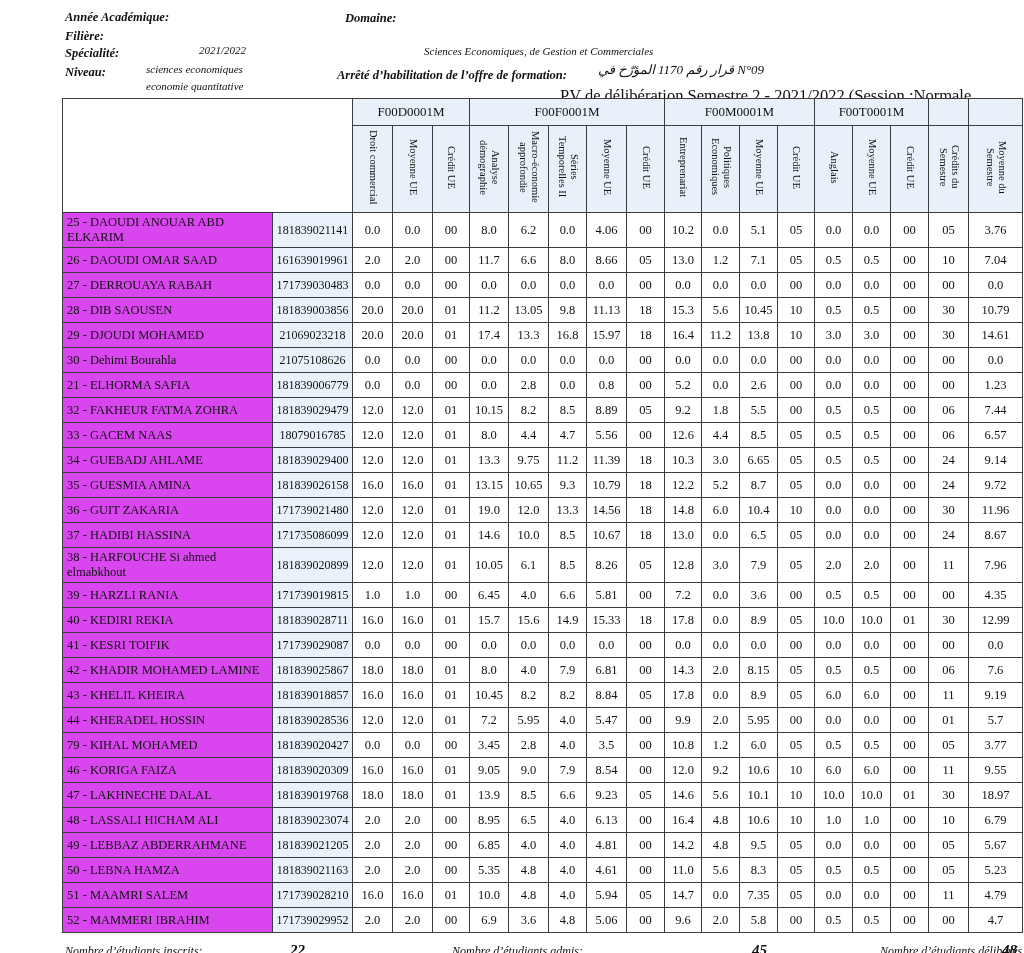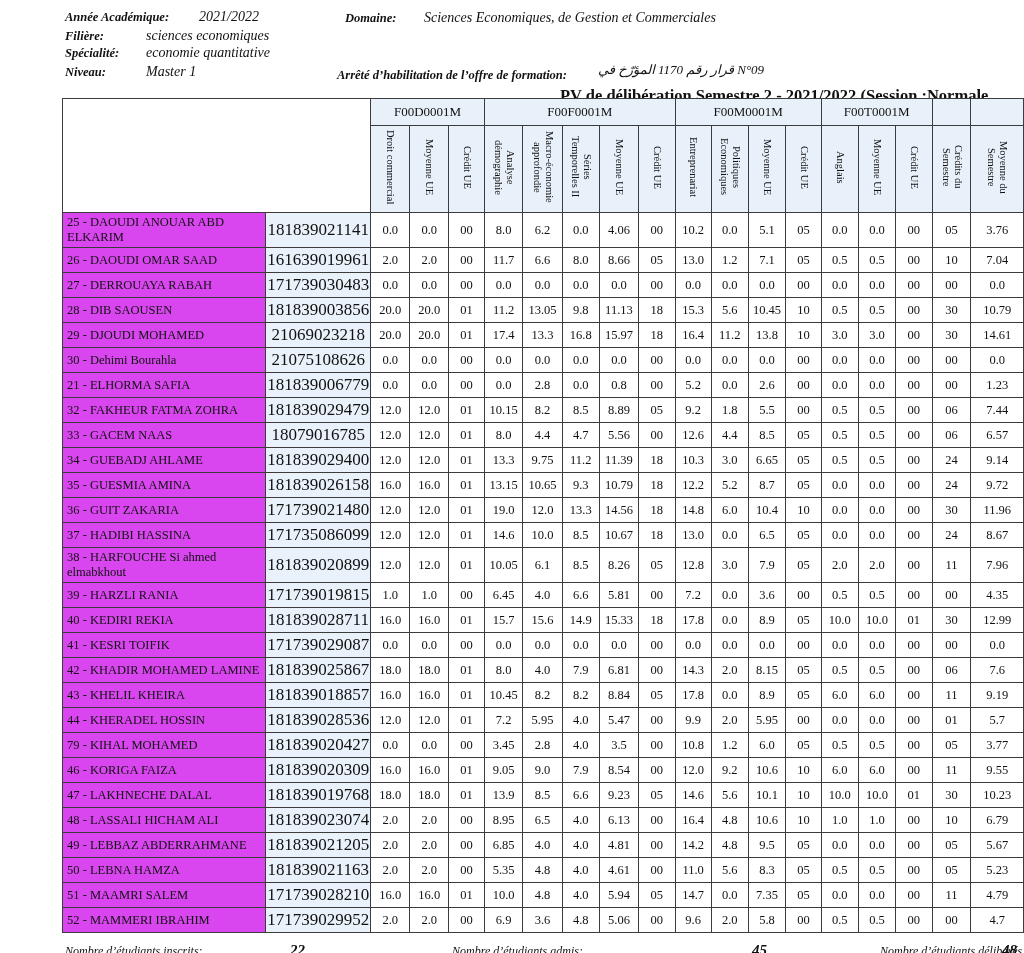--- a/index.html
+++ b/index.html
@@ -4,25 +4,25 @@
 <style>
   html,body { margin:0; padding:0; }
   body {
     width:1024px; height:953px; position:relative; overflow:hidden;
     background:#ffffff;
     font-family:"Liberation Serif","DejaVu Serif",serif;
     color:#111;
   }
   .abs { position:absolute; white-space:nowrap;font-style:italic; }
   .lbl { font-weight:bold; font-size:12.5px; }
-  .val { font-size:14px; }
+  .val { font-size:11px;margin-top:35px; }
   .arabic { font-size:13px; }
   .title {
     position:absolute; top:86px; left:560px; width:464px;
-    font-weight:bold; font-size:16.5px; white-space:nowrap; overflow:hidden;
+    font-weight:normal; font-size:16.5px; white-space:nowrap; overflow:hidden;
   }
 
   table.pv {
     position:absolute; top:98px; left:62px;
     border-collapse:collapse; table-layout:fixed;
     font-family:"Liberation Serif","DejaVu Serif",serif;
   }
   table.pv td { border:1px solid #3c3c3c; overflow:hidden; }
   td.corner { border:none; background:#fff; }
   td.mod {
@@ -37,21 +37,21 @@
     writing-mode:vertical-rl; text-orientation:mixed;
     display:inline-block; max-height:78px;
     font-size:10.5px; line-height:1.15;
   }
   tbody tr { height:25px; }
   td.name {
     font-weight:normal; font-size:12.5px; padding:2px 3px 2px 4px;
     line-height:1.2; background:#d946ef;
   }
   td.matric {
-    text-align:center; font-size:17px; background:#e9f2fa;
+    text-align:center; font-size:12px; background:#e9f2fa;
   }
   td.gval { text-align:center; font-size:12.5px; background:#fff; }
 
   .footer-label { font-size:12px; }
   .footer-value { font-weight:bold; font-size:15px; }
 </style>
 </head>
 <body>
 
 <div>
@@ -599,21 +599,21 @@
         <td class="gval">9.23</td>
         <td class="gval">05</td>
         <td class="gval">14.6</td>
         <td class="gval">5.6</td>
         <td class="gval">10.1</td>
         <td class="gval">10</td>
         <td class="gval">10.0</td>
         <td class="gval">10.0</td>
         <td class="gval">01</td>
         <td class="gval">30</td>
-        <td class="gval">10.23</td>
+        <td class="gval">18.97</td>
       </tr>
       <tr>
         <td class="name">48 - LASSALI HICHAM ALI</td>
         <td class="matric">181839023074</td>
         <td class="gval">2.0</td>
         <td class="gval">2.0</td>
         <td class="gval">00</td>
         <td class="gval">8.95</td>
         <td class="gval">6.5</td>
         <td class="gval">4.0</td>

